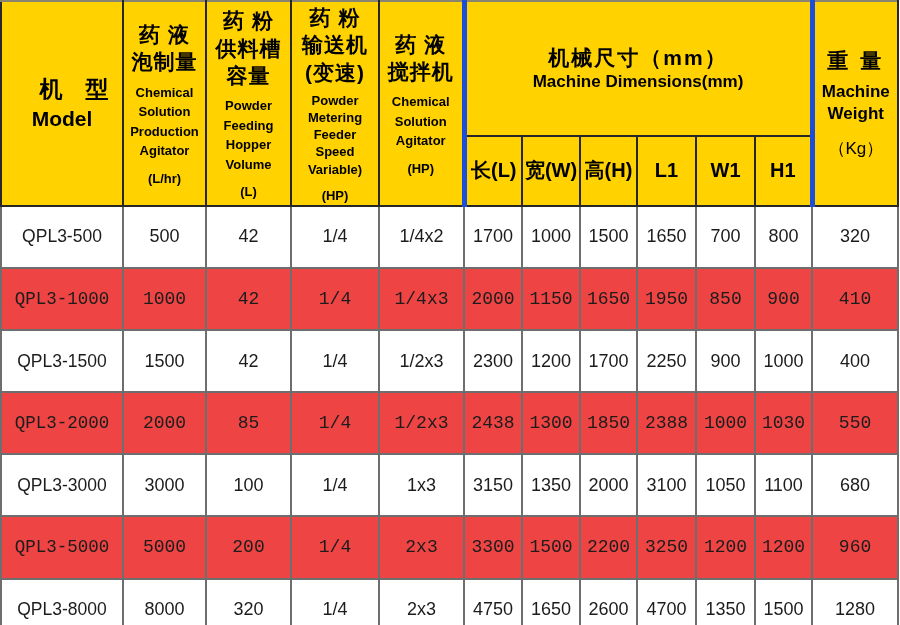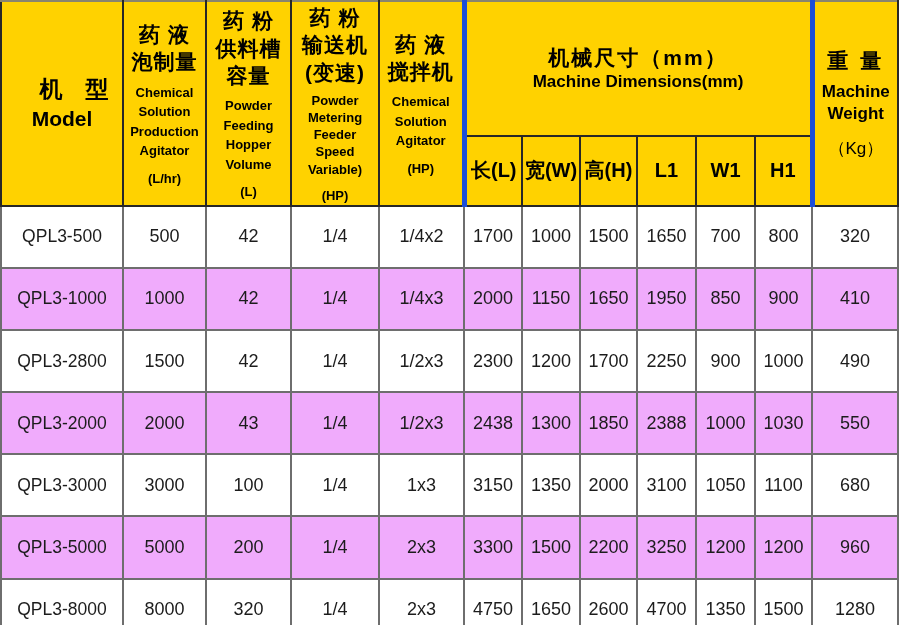--- a/index.html
+++ b/index.html
@@ -54,21 +54,21 @@
   
   tbody td {
     border: 2px solid #6E6E6E;
     background: #ffffff;
     text-align: center;
     vertical-align: middle;
     font-size: 18px;
     color: #1C1C1C;
     height: 61px;
   }
-  tbody tr.stripe td { background: #f0abfc; }
+  tbody tr.stripe td { background: #ef4444; font-family: Liberation Mono, monospace; }
   tbody td.model { font-size: 17.5px; }
 </style>
 </head>
 <body>
 
 <table class="spec">
   <colgroup>
     <col style="width:122px">
       <col style="width:83px">
       <col style="width:85px">
@@ -187,37 +187,37 @@
       <td>1/4x3</td>
       <td>2000</td>
       <td>1150</td>
       <td>1650</td>
       <td>1950</td>
       <td>850</td>
       <td>900</td>
       <td>410</td>
     </tr>
     <tr>
-      <td class="model">QPL3-2800</td>
+      <td class="model">QPL3-1500</td>
       <td>1500</td>
       <td>42</td>
       <td>1/4</td>
       <td>1/2x3</td>
       <td>2300</td>
       <td>1200</td>
       <td>1700</td>
       <td>2250</td>
       <td>900</td>
       <td>1000</td>
-      <td>490</td>
+      <td>400</td>
     </tr>
     <tr class="stripe">
       <td class="model">QPL3-2000</td>
       <td>2000</td>
-      <td>43</td>
+      <td>85</td>
       <td>1/4</td>
       <td>1/2x3</td>
       <td>2438</td>
       <td>1300</td>
       <td>1850</td>
       <td>2388</td>
       <td>1000</td>
       <td>1030</td>
       <td>550</td>
     </tr>

